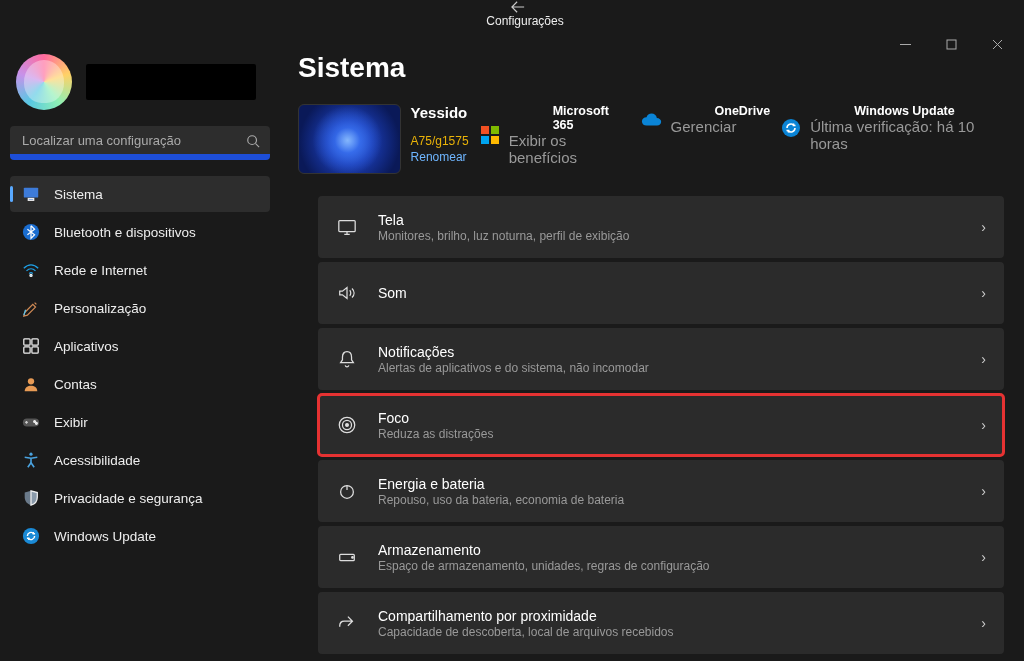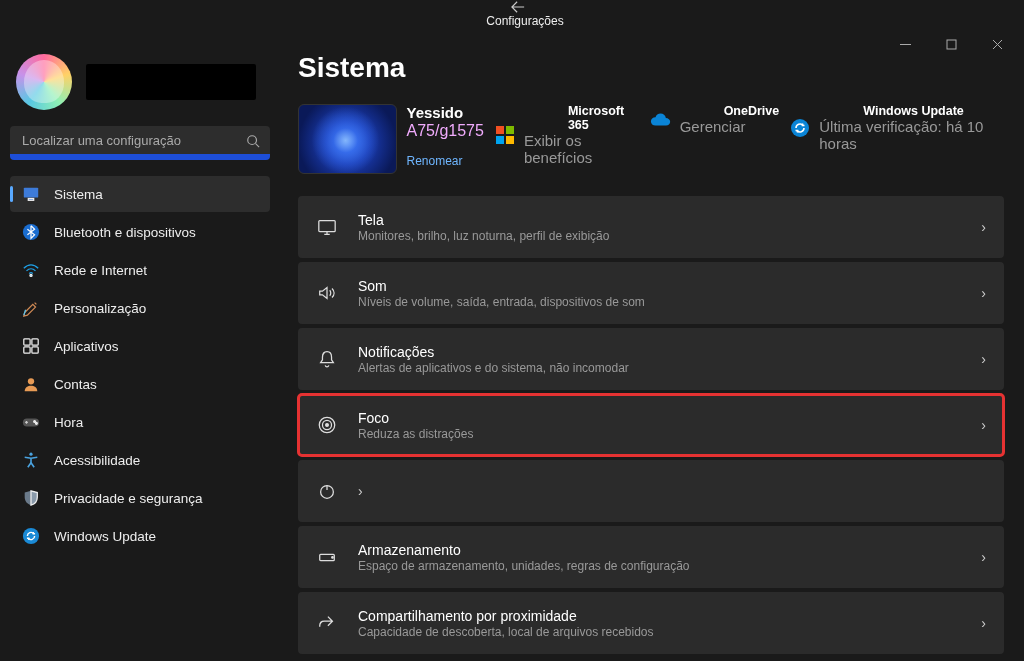--- a/index.html
+++ b/index.html
@@ -25,29 +25,29 @@
   .nav-item.active { background:#2d2d2d; }
   .nav-item.active::before { content:""; position:absolute; left:0; top:10px; bottom:10px; width:3px; background:#59a9ff; border-radius:2px; }
   .nav-icon { width:18px; height:18px; margin-right:14px; display:flex; align-items:center; justify-content:center; }
   .content { flex:1; padding:16px 20px 0 18px; overflow:auto; }
   .page-title { font-size:28px; font-weight:600; margin-bottom:20px; }
   .pc-card { display:flex; align-items:flex-start; gap:10px; margin-bottom:22px; flex-wrap:nowrap; }
   .pc-thumb { width:108px; height:70px; border-radius:6px; border:1px solid #333; background:radial-gradient(circle at 50% 55%, #3d72e3 0%, #1a3bb0 35%, #0a1958 80%); position:relative; overflow:hidden; }
   .pc-thumb::after{content:"";position:absolute;inset:0;background:radial-gradient(circle at 48% 52%, rgba(140,190,255,.9) 0%, rgba(60,120,255,.6) 20%, transparent 55%);}
   .pc-info { display:flex; flex-direction:column; }
   .pc-name { font-size:15px; font-weight:600; }
-  .pc-model { font-size:16px; color:#f0abfc; margin-top:1px; }
-  .pc-rename { font-size:12px; color:#6fb6ff; margin-top:14px; cursor:pointer; }
+  .pc-model { font-size:12px; color:#eab308; margin-top:13px; }
+  .pc-rename { font-size:12px; color:#6fb6ff; margin-top:2px; cursor:pointer; }
   .svc { display:flex; align-items:center; gap:8px; }
   .svc-icon { width:22px; height:22px; display:flex; align-items:center; justify-content:center; flex-shrink:0; }
   .svc-txt { display:flex; flex-direction:column; }
   .svc-title { font-size:12.5px; font-weight:600;padding-left:44px; }
   .svc-sub { font-size:15px; color:#999; }
   .settings-list { display:flex; flex-direction:column; gap:4px; }
-  .setting-row { display:flex; align-items:center; background:#2b2b2b; border-radius:4px; padding:14px 18px; cursor:pointer; min-height:62px; }
+  .setting-row { display:flex; align-items:center; background:#2b2b2b; border-radius:4px; padding:14px 18px; cursor:pointer; min-height:62px;margin-left:20px; }
   .setting-row.highlight { outline:3px solid #e63232; outline-offset:-2px; }
   .row-icon { width:22px; height:22px; margin-right:20px; color:#ddd; display:flex; align-items:center; justify-content:center; flex-shrink:0; }
   .row-txt { display:flex; flex-direction:column; flex:1; }
   .row-title { font-size:14px; color:#fff; }
   .row-sub { font-size:12px; color:#999; margin-top:1px; }
   .chev { color:#ccc; font-size:14px; }
   .content::-webkit-scrollbar{width:4px}.content::-webkit-scrollbar-thumb{background:#444;border-radius:2px}
 </style>
 </head>
 <body>
@@ -152,21 +152,21 @@
         </div>
         <div class="nav-item">
           <span class="nav-icon">
             <svg width="18" height="18" viewBox="0 0 20 20" fill="none" stroke="currentColor" stroke-width="1.4">
               <rect x="1" y="6" width="18" height="9" rx="4.5" fill="#555" stroke="none"></rect>
               <path d="M5 9v3M3.5 10.5h3" stroke="#ccc"></path>
               <circle cx="14" cy="9.5" r="1" fill="#ccc"></circle>
               <circle cx="16" cy="11.5" r="1" fill="#ccc"></circle>
             </svg>
           </span>
-          <span>Hora</span>
+          <span>Exibir</span>
         </div>
         <div class="nav-item">
           <span class="nav-icon">
             <svg width="18" height="18" viewBox="0 0 20 20" fill="none" stroke="currentColor" stroke-width="1.4">
               <circle cx="10" cy="3.5" r="1.8" fill="#4aa3e0" stroke="none"></circle>
               <path d="M3 7l7 1 7-1M10 8v5m0 0-3.5 5M10 13l3.5 5" stroke="#4aa3e0" stroke-width="1.8"></path>
             </svg>
           </span>
           <span>Acessibilidade</span>
         </div>
@@ -257,21 +257,20 @@
           <span class="chev">›</span>
         </div>
         <div class="setting-row">
           <span class="row-icon">
             <svg width="20" height="20" viewBox="0 0 22 22" fill="none" stroke="currentColor" stroke-width="1.4">
               <path d="M3 9v4h3l5 4V5L6 9H3zM14 8c1.5 1.5 1.5 4.5 0 6M16.5 6c3 3 3 7 0 10"></path>
             </svg>
           </span>
           <div class="row-txt">
             <div class="row-title">Som</div>
-            <div class="row-sub">Níveis de volume, saída, entrada, dispositivos de som</div>
           </div>
           <span class="chev">›</span>
         </div>
         <div class="setting-row">
           <span class="row-icon">
             <svg width="20" height="20" viewBox="0 0 22 22" fill="none" stroke="currentColor" stroke-width="1.4">
               <path d="M11 3c3 0 5 2.5 5 6v3l2 3H4l2-3V9c0-3.5 2-6 5-6zM9 18c.3 1 1 1.7 2 1.7s1.7-.7 2-1.7"></path>
             </svg>
           </span>
           <div class="row-txt">
@@ -295,20 +294,24 @@
           <span class="chev">›</span>
         </div>
         <div class="setting-row">
           <span class="row-icon">
             <svg width="20" height="20" viewBox="0 0 22 22" fill="none" stroke="currentColor" stroke-width="1.4">
               <circle cx="11" cy="12" r="7"></circle>
               <path d="M11 4v7M7 6.5A7 7 0 0 0 15 6.5" stroke="none"></path>
               <path d="M11 5v5"></path>
             </svg>
           </span>
+          <div class="row-txt">
+            <div class="row-title">Energia e bateria</div>
+            <div class="row-sub">Repouso, uso da bateria, economia de bateria</div>
+          </div>
           <span class="chev">›</span>
         </div>
         <div class="setting-row">
           <span class="row-icon">
             <svg width="20" height="20" viewBox="0 0 22 22" fill="none" stroke="currentColor" stroke-width="1.4">
               <rect x="3" y="8" width="16" height="7" rx="1"></rect>
               <circle cx="17" cy="11.5" r=".8" fill="currentColor"></circle>
             </svg>
           </span>
           <div class="row-txt">

